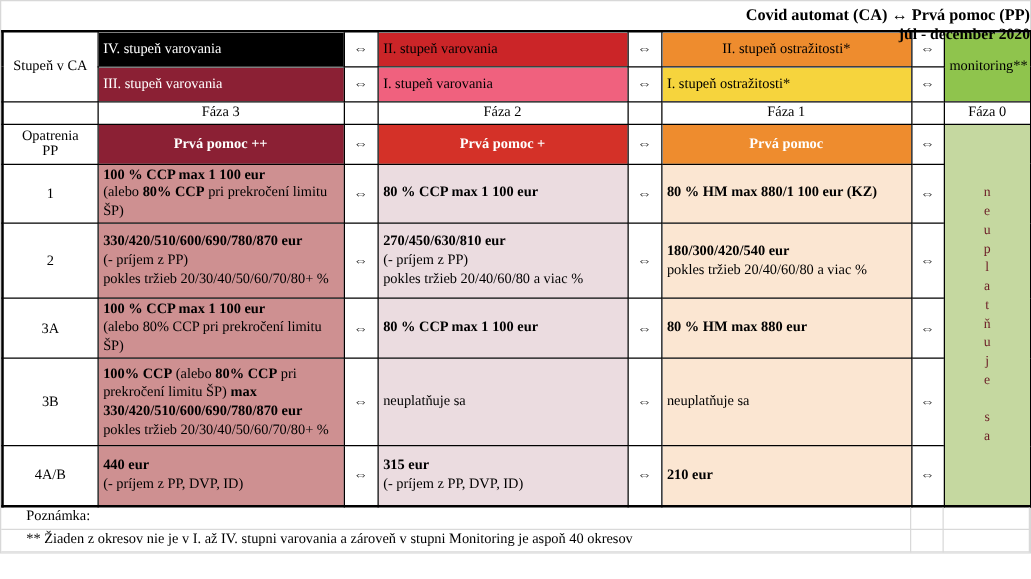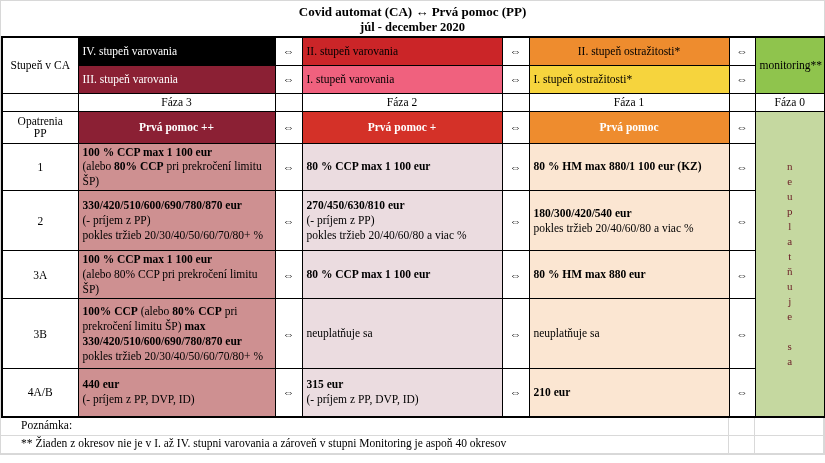--- a/index.html
+++ b/index.html
@@ -1,18 +1,18 @@
 <!DOCTYPE html>
 <html style="--c-black: #000000; --c-maroon: #8B2034; --c-red: #CB2528; --c-red2: #D43128; --c-pink: #F0617E; --c-orange: #EE8C2E; --c-yellow: #F6D43D; --c-green: #8FC44D; --c-sage: #C5D8A0; --c-rose: #CE9091; --c-pale: #EBDCE0; --c-peach: #FBE6D2; --c-letters: #6B1D26; --c-grid: #d9d9d9;"><head>
 <meta charset="utf-8">
 <style>
   html,body{margin:0;padding:0;background:#fff;}
   body{width:825px;font-family:"Liberation Serif","DejaVu Serif",serif;color:#000;}
   .sheet{width:823px;border:1px solid #d8d8d8;background:#fff;}
-  .title{height:35px;text-align:center;font-weight:bold;}
+  .title{height:23px;text-align:right;font-weight:bold;}
   .title .t1{font-size:13px;padding-top:3px;}
   .title .t2{font-size:12.5px;}
   table.main{border-collapse:collapse;table-layout:fixed;width:823px;border:2px solid #000;}
   table.main td{border:1px solid #000;overflow:hidden;font-size:11.5px;vertical-align:middle;padding:1px 4px;}
   .h28{height:28px;} .h18{height:18px;} .h32{height:32px;}
   .label{text-align:center;background:#fff;}
   .lvl{text-align:left;padding-left:5px;}
   .center{text-align:center;margin-top:40px;}
   .arr{text-align:center;padding:0;font-size:12px;font-weight:bold;background:#fff;}
   .faza td{text-align:center;background:#fff;}

